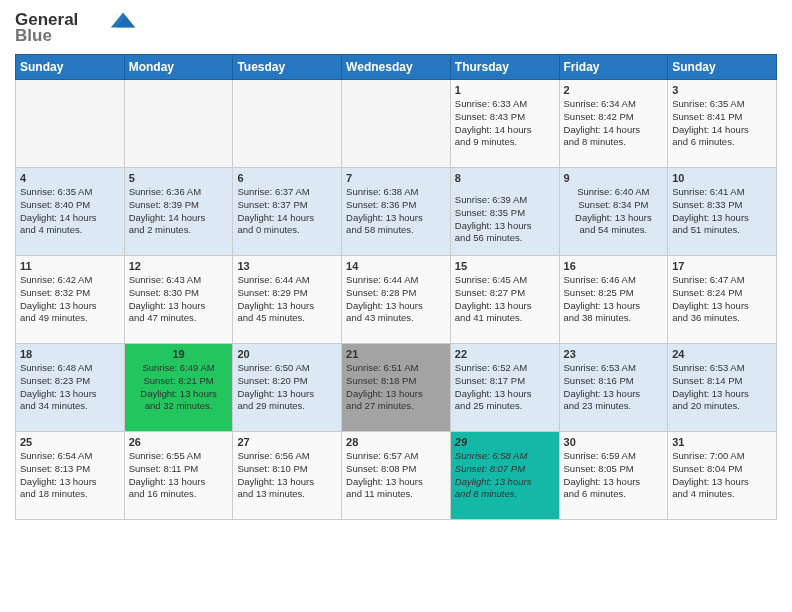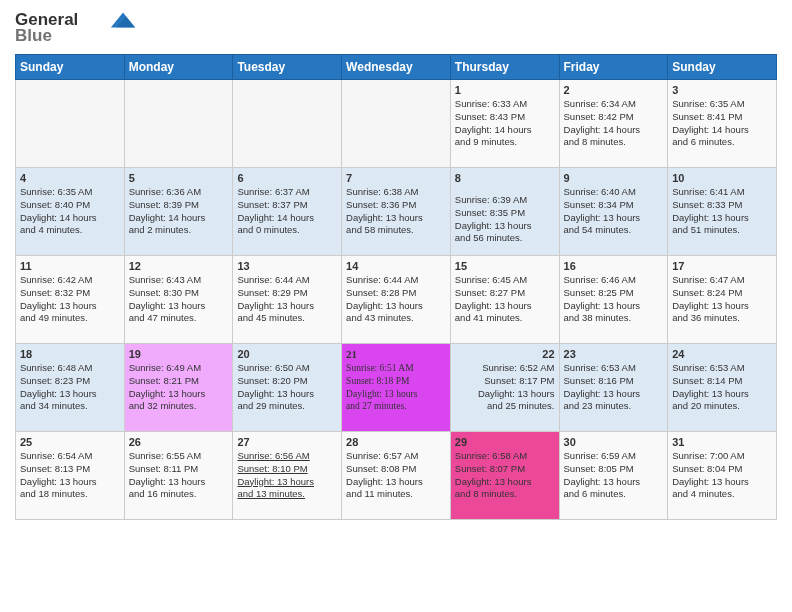--- a/index.html
+++ b/index.html
@@ -179,21 +179,21 @@
         </td>
         <td style="background: rgb(221, 232, 245);">
           <span class="day-number">8</span>
           <div class="day-info" style="white-space: pre-line; margin-top: 10px;">Sunrise: 6:39 AM
 Sunset: 8:35 PM
 Daylight: 13 hours
 and 56 minutes.</div>
         </td>
         <td style="background: rgb(221, 232, 245);">
           <span class="day-number">9</span>
-          <div class="day-info" style="white-space: pre-line;">Sunrise: 6:40 AM
+          <div class="day-info" style="white-space: pre-line; text-align: center;">Sunrise: 6:40 AM
 Sunset: 8:34 PM
 Daylight: 13 hours
 and 54 minutes.</div>
         </td>
         <td style="background: rgb(221, 232, 245);">
           <span class="day-number">10</span>
           <div class="day-info" style="white-space: pre-line;">Sunrise: 6:41 AM
 Sunset: 8:33 PM
 Daylight: 13 hours
 and 51 minutes.</div>
@@ -251,42 +251,42 @@
         </td>
       </tr>
       <tr>
         <td style="background: rgb(221, 232, 245);">
           <span class="day-number">18</span>
           <div class="day-info" style="white-space: pre-line;">Sunrise: 6:48 AM
 Sunset: 8:23 PM
 Daylight: 13 hours
 and 34 minutes.</div>
         </td>
-        <td style="background: #f0abfc;">
+        <td style="background: #22c55e; text-align: center;">
           <span class="day-number">19</span>
           <div class="day-info" style="white-space: pre-line;">Sunrise: 6:49 AM
 Sunset: 8:21 PM
 Daylight: 13 hours
 and 32 minutes.</div>
         </td>
         <td style="background: rgb(221, 232, 245);">
           <span class="day-number">20</span>
           <div class="day-info" style="white-space: pre-line;">Sunrise: 6:50 AM
 Sunset: 8:20 PM
 Daylight: 13 hours
 and 29 minutes.</div>
         </td>
-        <td style="background: #d946ef; font-family: Liberation Serif, serif;">
+        <td style="background: #a3a3a3;">
           <span class="day-number">21</span>
           <div class="day-info" style="white-space: pre-line;">Sunrise: 6:51 AM
 Sunset: 8:18 PM
 Daylight: 13 hours
 and 27 minutes.</div>
         </td>
-        <td style="background: rgb(221, 232, 245); text-align: right;">
+        <td style="background: rgb(221, 232, 245);">
           <span class="day-number">22</span>
           <div class="day-info" style="white-space: pre-line;">Sunrise: 6:52 AM
 Sunset: 8:17 PM
 Daylight: 13 hours
 and 25 minutes.</div>
         </td>
         <td style="background: rgb(221, 232, 245);">
           <span class="day-number">23</span>
           <div class="day-info" style="white-space: pre-line;">Sunrise: 6:53 AM
 Sunset: 8:16 PM
@@ -311,33 +311,33 @@
         </td>
         <td style="background: rgb(249, 249, 249);">
           <span class="day-number">26</span>
           <div class="day-info" style="white-space: pre-line;">Sunrise: 6:55 AM
 Sunset: 8:11 PM
 Daylight: 13 hours
 and 16 minutes.</div>
         </td>
         <td style="background: rgb(249, 249, 249);">
           <span class="day-number">27</span>
-          <div class="day-info" style="white-space: pre-line; text-decoration: underline;">Sunrise: 6:56 AM
+          <div class="day-info" style="white-space: pre-line;">Sunrise: 6:56 AM
 Sunset: 8:10 PM
 Daylight: 13 hours
 and 13 minutes.</div>
         </td>
         <td style="background: rgb(249, 249, 249);">
           <span class="day-number">28</span>
           <div class="day-info" style="white-space: pre-line;">Sunrise: 6:57 AM
 Sunset: 8:08 PM
 Daylight: 13 hours
 and 11 minutes.</div>
         </td>
-        <td style="background: #ec4899;">
+        <td style="background: #14b8a6; font-style: italic;">
           <span class="day-number">29</span>
           <div class="day-info" style="white-space: pre-line;">Sunrise: 6:58 AM
 Sunset: 8:07 PM
 Daylight: 13 hours
 and 8 minutes.</div>
         </td>
         <td style="background: rgb(249, 249, 249);">
           <span class="day-number">30</span>
           <div class="day-info" style="white-space: pre-line;">Sunrise: 6:59 AM
 Sunset: 8:05 PM

